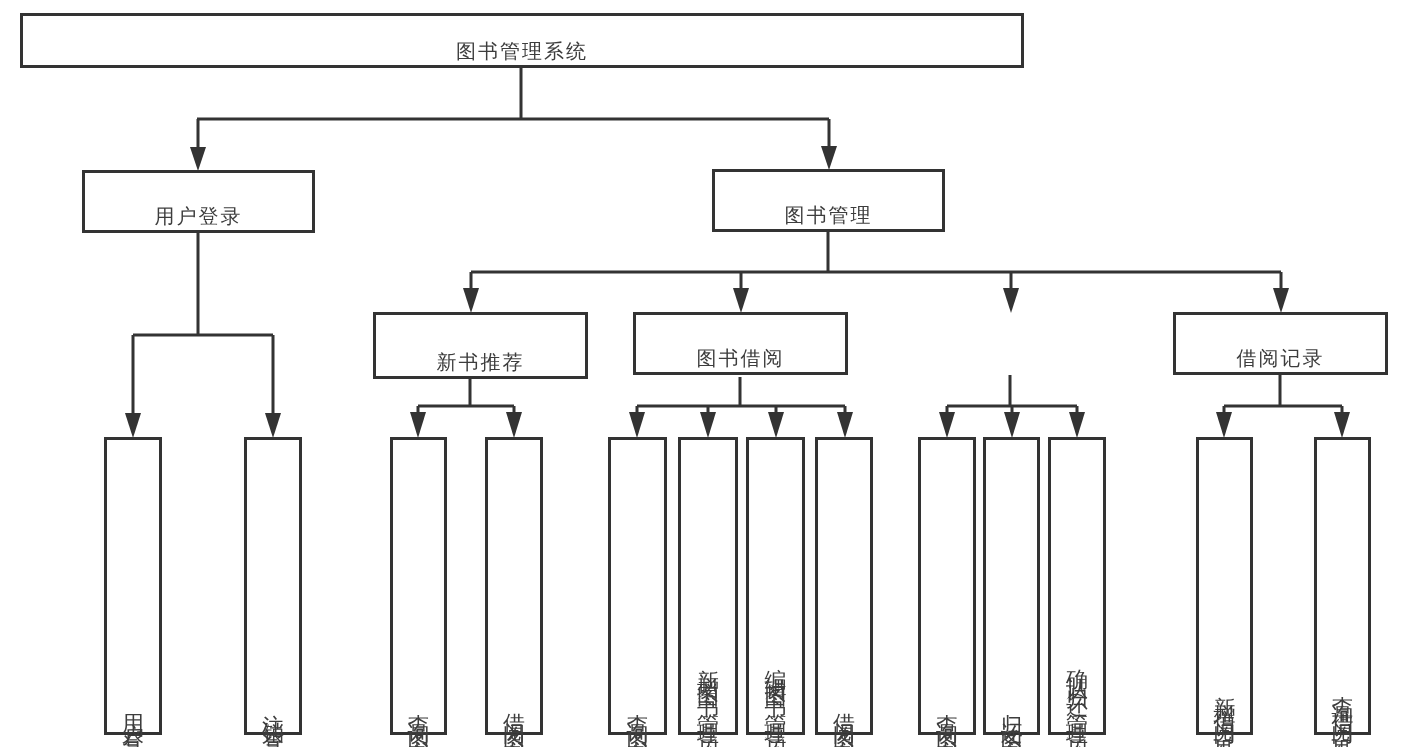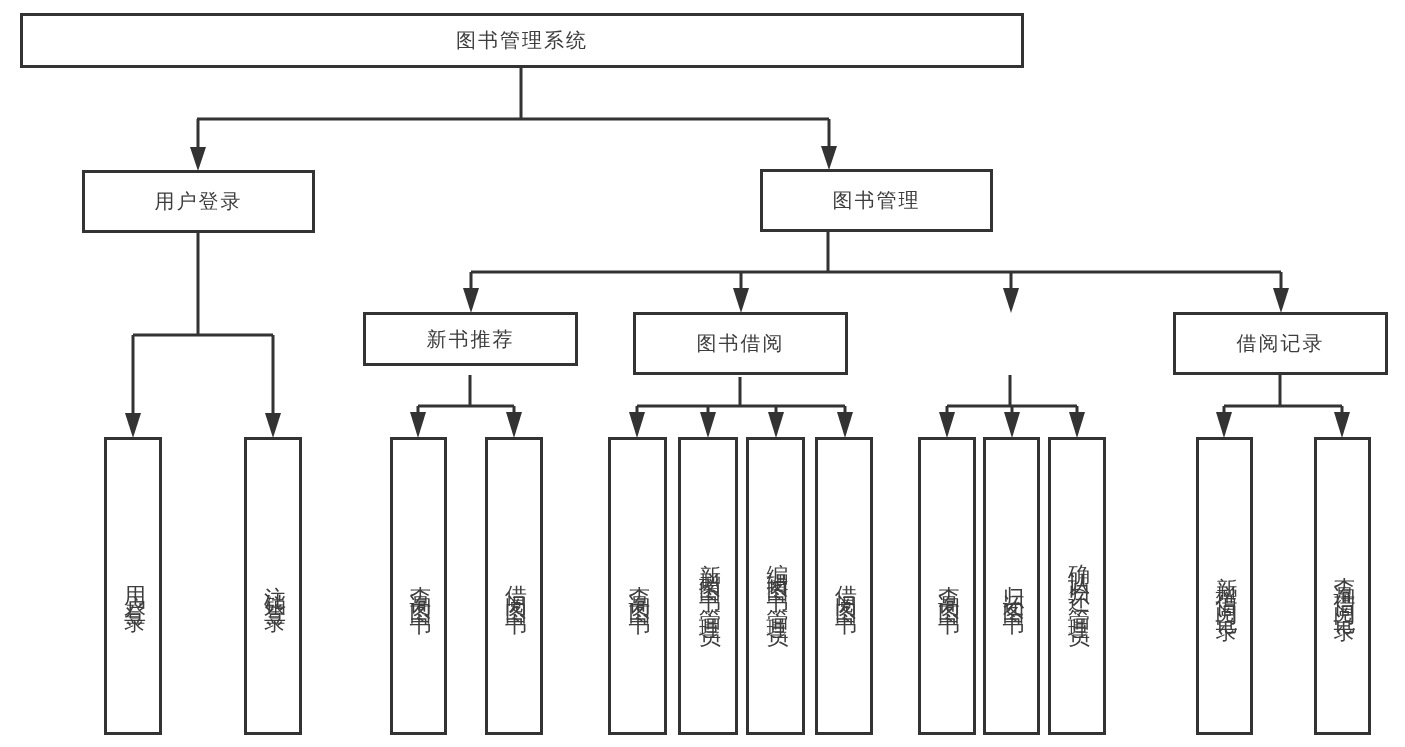--- a/index.html
+++ b/index.html
@@ -24,25 +24,24 @@
     z-index: 0;
   }
   .cline { stroke: var(--line); stroke-width: 3; fill: none; }
   .arrow { fill: var(--line); stroke: none; }
   .box {
     position: absolute;
     background: var(--background);
     border: 3px solid var(--line);
     box-sizing: border-box;
     display: flex;
-    align-items: center;
+    align-items: flex-end;
     justify-content: center;
     color: var(--text);
     z-index: 1;
-    font-family: Liberation Mono, monospace;
   }
   .h-box { font-size: 20px; letter-spacing: 2px; white-space: nowrap; }
   .v-box span {
     writing-mode: vertical-rl;
     text-orientation: mixed;
     font-size: 22px;
     letter-spacing: 9px;
     line-height: 1.1;
   }
   .leaf { top: 437px; height: 298px; }
@@ -99,25 +98,25 @@
     <polygon class="arrow" points="1334,412 1350,412 1342,438"></polygon>
   </svg>
 
   <div class="box h-box" style="left:20px; top:13px; width:1004px; height:55px;">
     <span>图书管理系统</span>
   </div>
 
   <div class="box h-box" style="left:82px; top:170px; width:233px; height:63px;">
     <span>用户登录</span>
   </div>
-  <div class="box h-box" style="left:712px; top:169px; width:233px; height:63px;margin-left:48px;">
+  <div class="box h-box" style="left:712px; top:169px; width:233px; height:63px;">
     <span>图书管理</span>
   </div>
 
-  <div class="box h-box" style="left:363px; top:312px; width:215px; height:54px;">
+  <div class="box h-box" style="left:373px; top:312px; width:215px; height:67px;">
     <span>新书推荐</span>
   </div>
   <div class="box h-box" style="left:633px; top:312px; width:215px; height:63px;">
     <span>图书借阅</span>
   </div>
   <div class="box h-box" style="left:1173px; top:312px; width:215px; height:63px;">
     <span>借阅记录</span>
   </div>
 
   <div class="box v-box leaf" style="left:104px; width:58px;">

